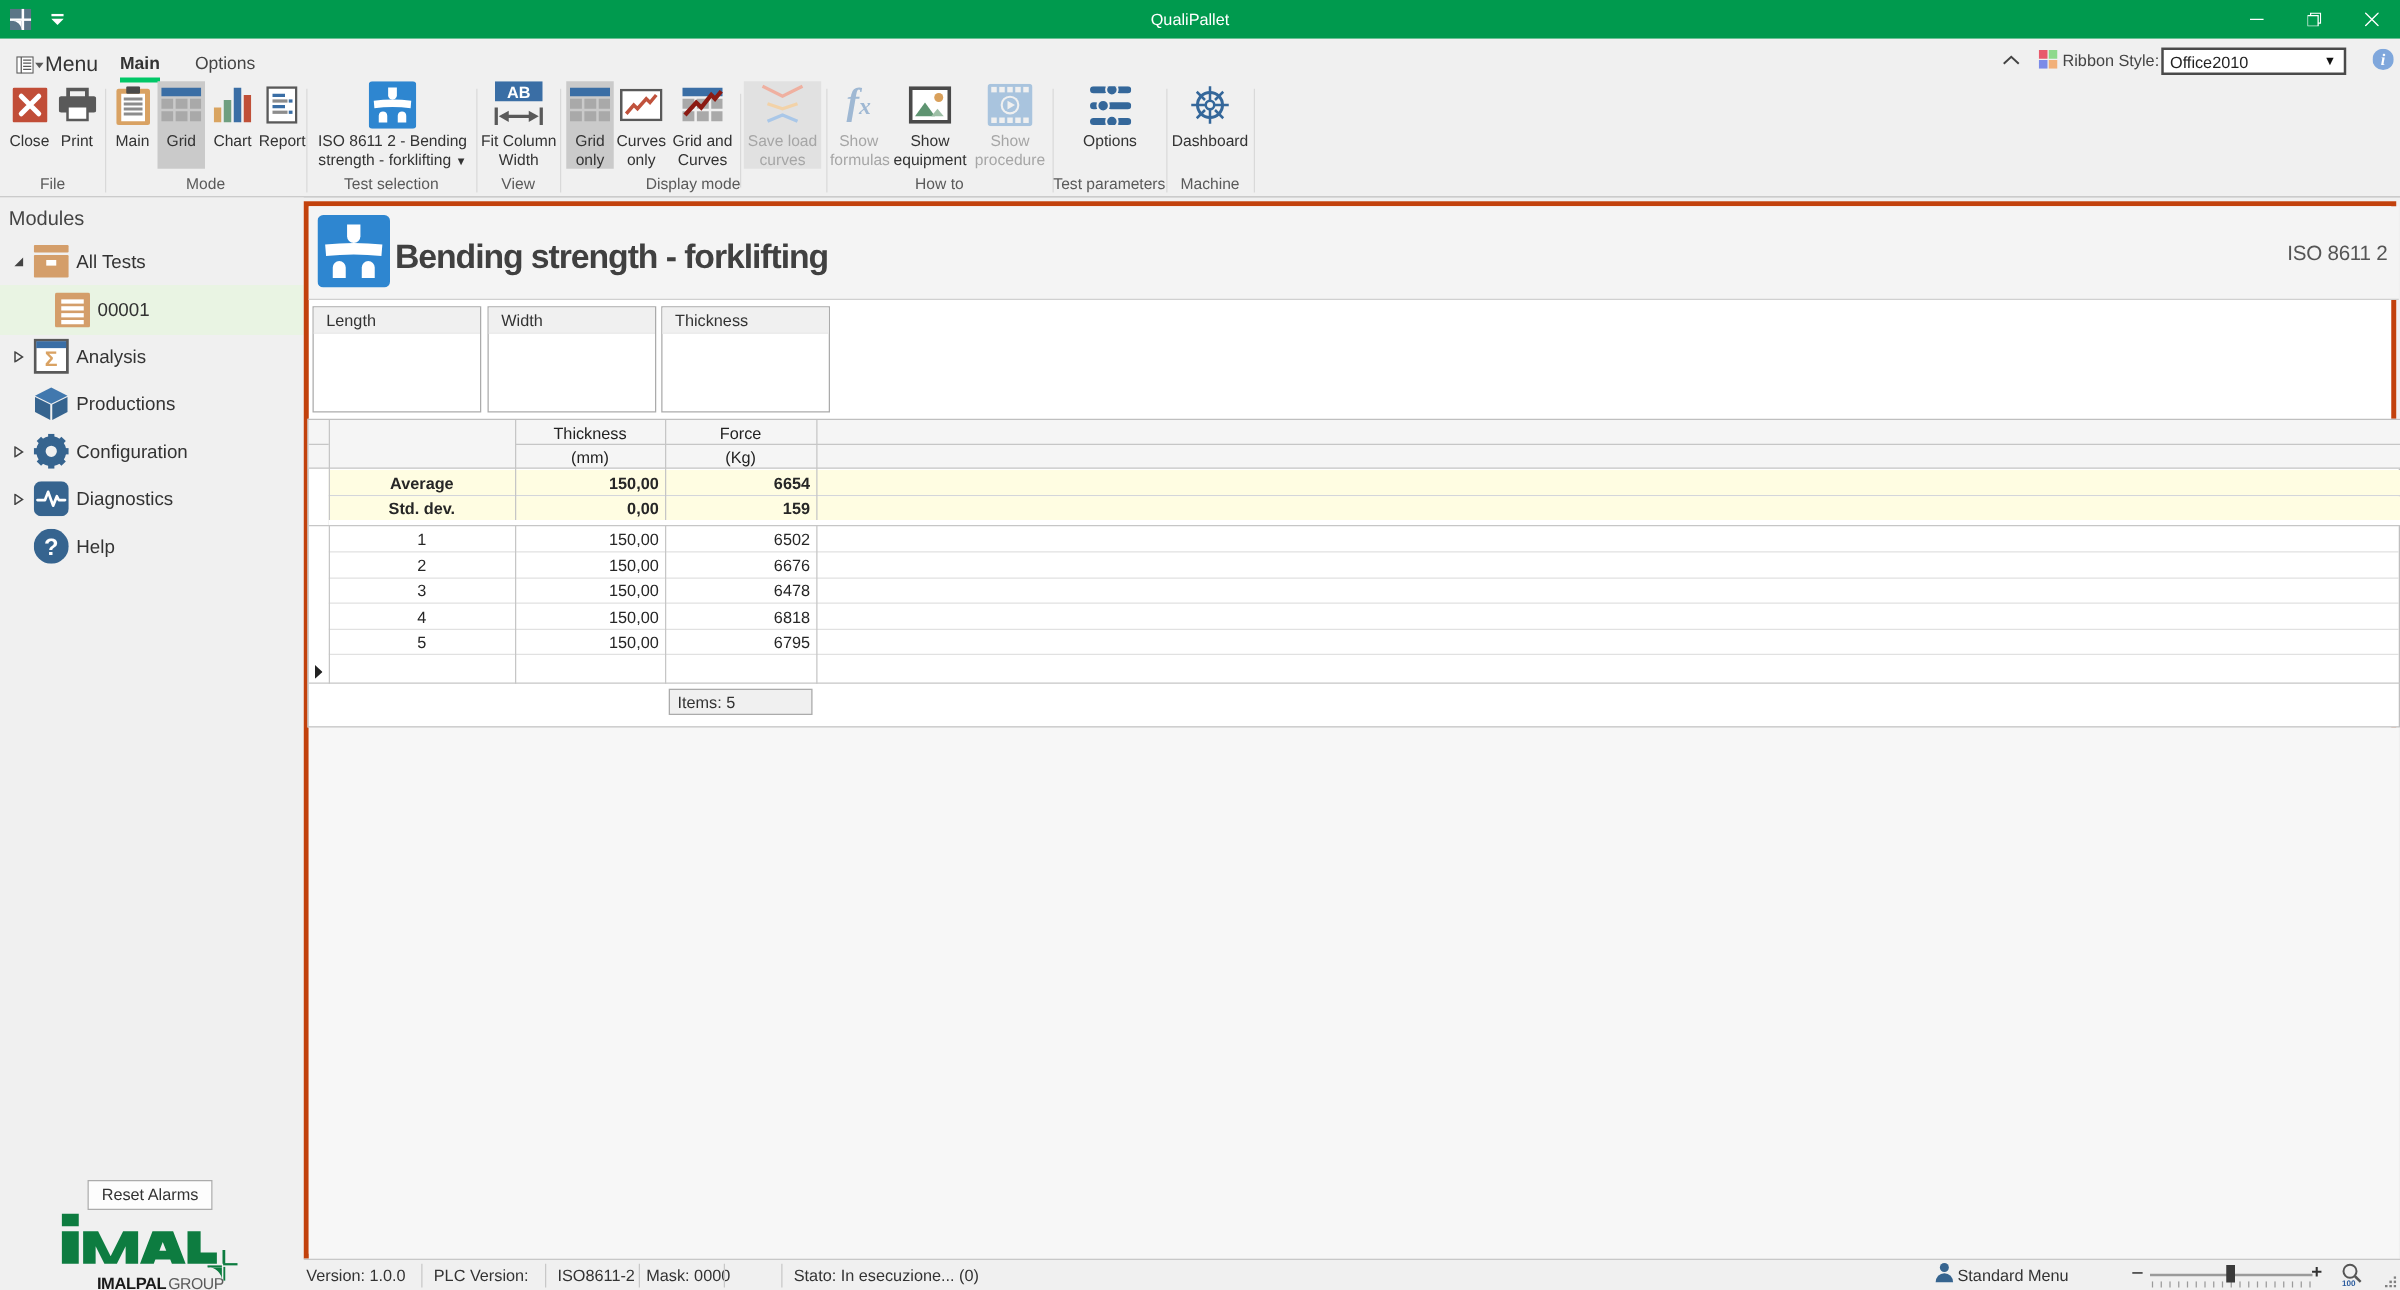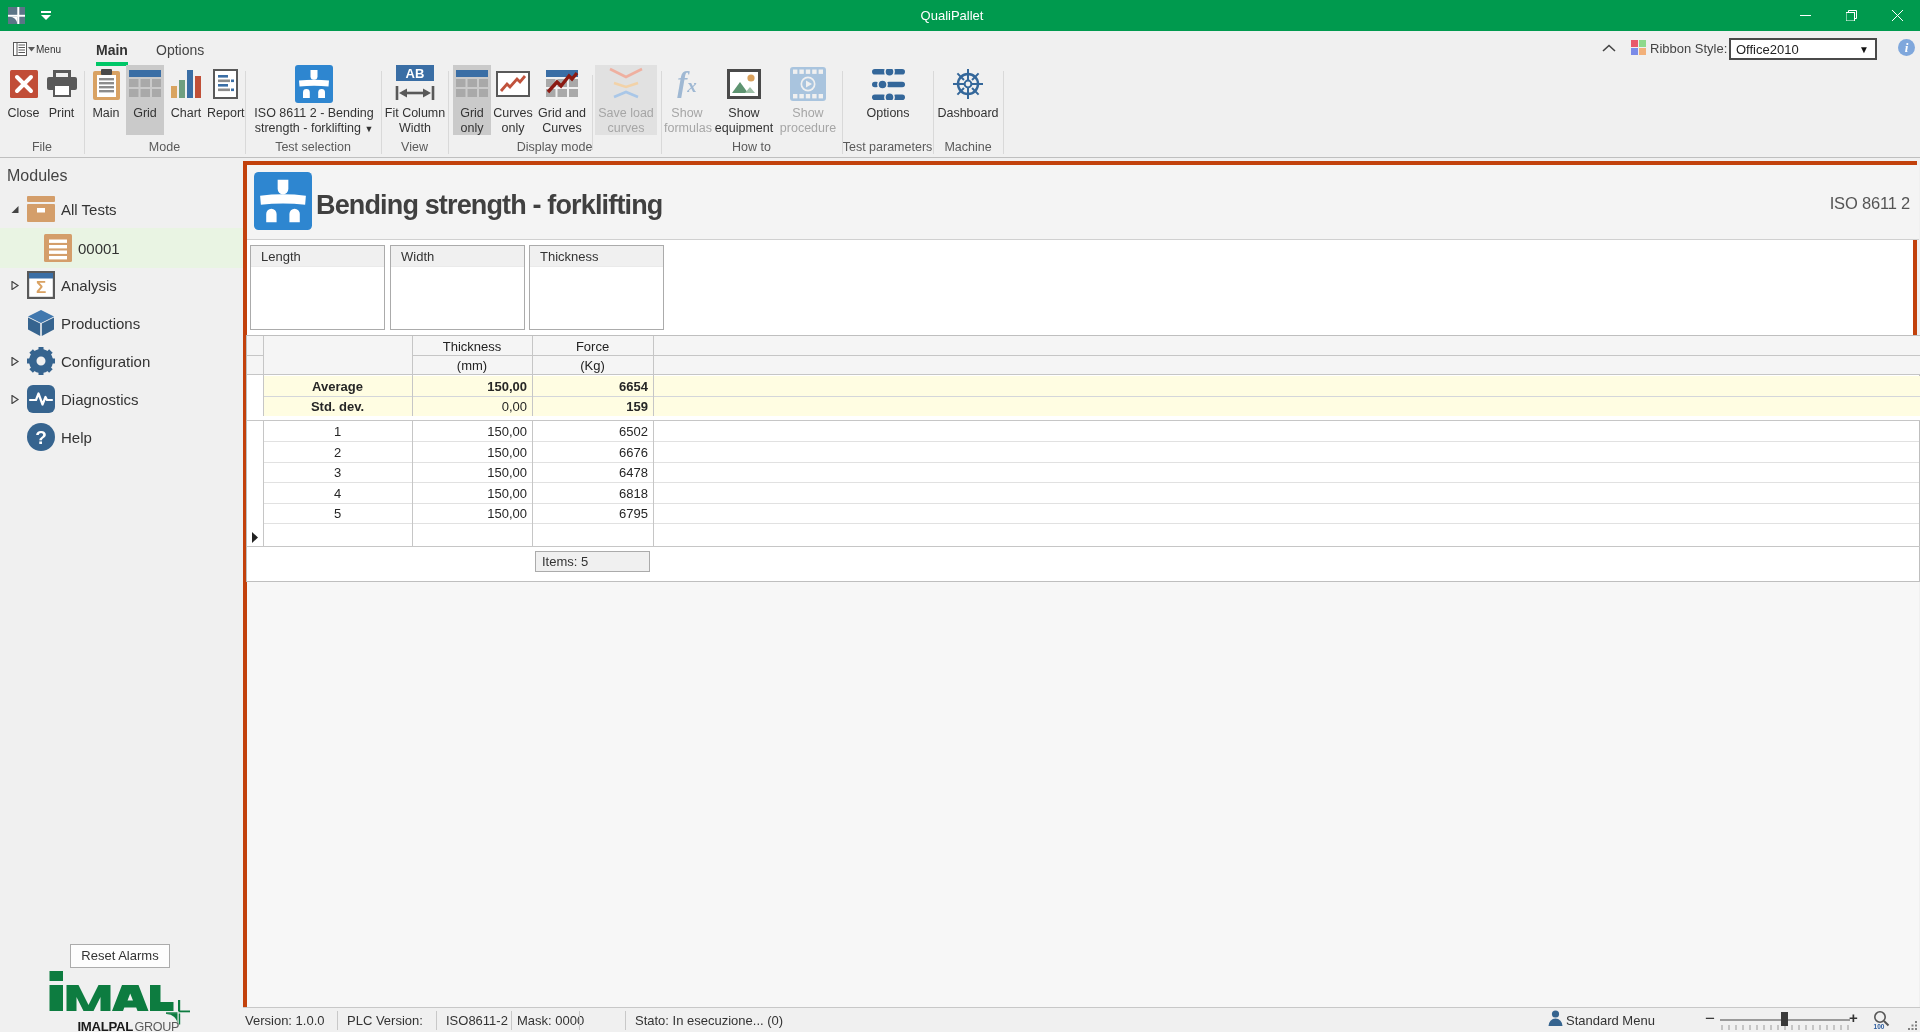--- a/index.html
+++ b/index.html
@@ -11,21 +11,21 @@
 #titlebar { position:absolute; left:0; top:0; width:1920px; height:31px; background:#009A4E; }
 #titlebar .appicon { position:absolute; left:8px; top:7px; width:17px; height:17px; }
 #titlebar .title { position:absolute; left:0; right:16px; top:8px; text-align:center; color:#fff; font-size:13px; }
 .winbtns { position:absolute; right:0; top:0; height:31px; display:flex; }
 .winbtn { width:46px; height:31px; display:flex; align-items:center; justify-content:center; }
 
 
 #ribbon { position:absolute; left:0; top:31px; width:1920px; height:127px; background:#F0F0F0; border-bottom:1px solid #BFBFBF; }
 #tabrow { position:absolute; left:0; top:0; width:1920px; height:31px; }
 .tab { position:absolute; top:11px; font-size:14px; color:#444; }
-#menuitem { position:absolute; left:13px; top:11px; font-size:10px; color:#333; display:flex; align-items:center; }
+#menuitem { position:absolute; left:13px; top:11px; font-size:17px; color:#333; display:flex; align-items:center; }
 #tab-main { left:96px; font-weight:bold; color:#333; }
 #tab-main::after { content:""; position:absolute; left:0; right:0; top:20px; height:4px; background:#00C767; }
 #tab-options { left:156px; }
 .rgroup { position:absolute; top:31px; height:96px; }
 .rgsep { position:absolute; top:40px; width:1px; height:83px; background:#D9D9D9; }
 .glabel { position:absolute; bottom:4px; left:0; right:0; text-align:center; font-size:12.5px; color:#5A5A5A; white-space:nowrap; }
 .rbtn { position:absolute; top:34px; text-align:center; font-size:12.5px; color:#333; line-height:15px; }
 .rbtn .ric { display:flex; align-items:center; justify-content:center; height:38px; margin-bottom:3px; }
 .rbtn.sel { background:#CACACA; }
 .rbtn.dis { color:#A6A6A6; }
@@ -568,21 +568,21 @@
 
     <div class="cell" style="left:165px; width:120px; top:3px; text-align:center; color:#222">Thickness</div>
     <div class="cell" style="left:285px; width:121px; top:3px; text-align:center; color:#222">Force</div>
     <div class="cell" style="left:165px; width:120px; top:22px; text-align:center; color:#222">(mm)</div>
     <div class="cell" style="left:285px; width:121px; top:22px; text-align:center; color:#222">(Kg)</div>
 
     <div class="cell" style="left:16px; width:149px; top:43px; text-align:center; font-weight:bold">Average</div>
     <div class="cell" style="left:166px; width:114px; top:43px; text-align:right; font-weight:bold">150,00</div>
     <div class="cell" style="left:286px; width:115px; top:43px; text-align:right; font-weight:bold">6654</div>
     <div class="cell" style="left:16px; width:149px; top:63px; text-align:center; font-weight:bold">Std. dev.</div>
-    <div class="cell" style="left:166px; width:114px; top:63px; text-align:right; font-weight:normal">0,00</div>
+    <div class="cell" style="left:166px; width:114px; top:63px; text-align:right; font-weight:bold">0,00</div>
     <div class="cell" style="left:286px; width:115px; top:63px; text-align:right; font-weight:bold">159</div>
 
     <div class="cell" style="left:16px; width:149px; top:88px; text-align:center">1</div>
     <div class="cell" style="left:166px; width:114px; top:88px; text-align:right">150,00</div>
     <div class="cell" style="left:286px; width:115px; top:88px; text-align:right">6502</div>
     <div class="cell" style="left:16px; width:149px; top:109px; text-align:center">2</div>
     <div class="cell" style="left:166px; width:114px; top:109px; text-align:right">150,00</div>
     <div class="cell" style="left:286px; width:115px; top:109px; text-align:right">6676</div>
     <div class="cell" style="left:16px; width:149px; top:129px; text-align:center">3</div>
     <div class="cell" style="left:166px; width:114px; top:129px; text-align:right">150,00</div>

